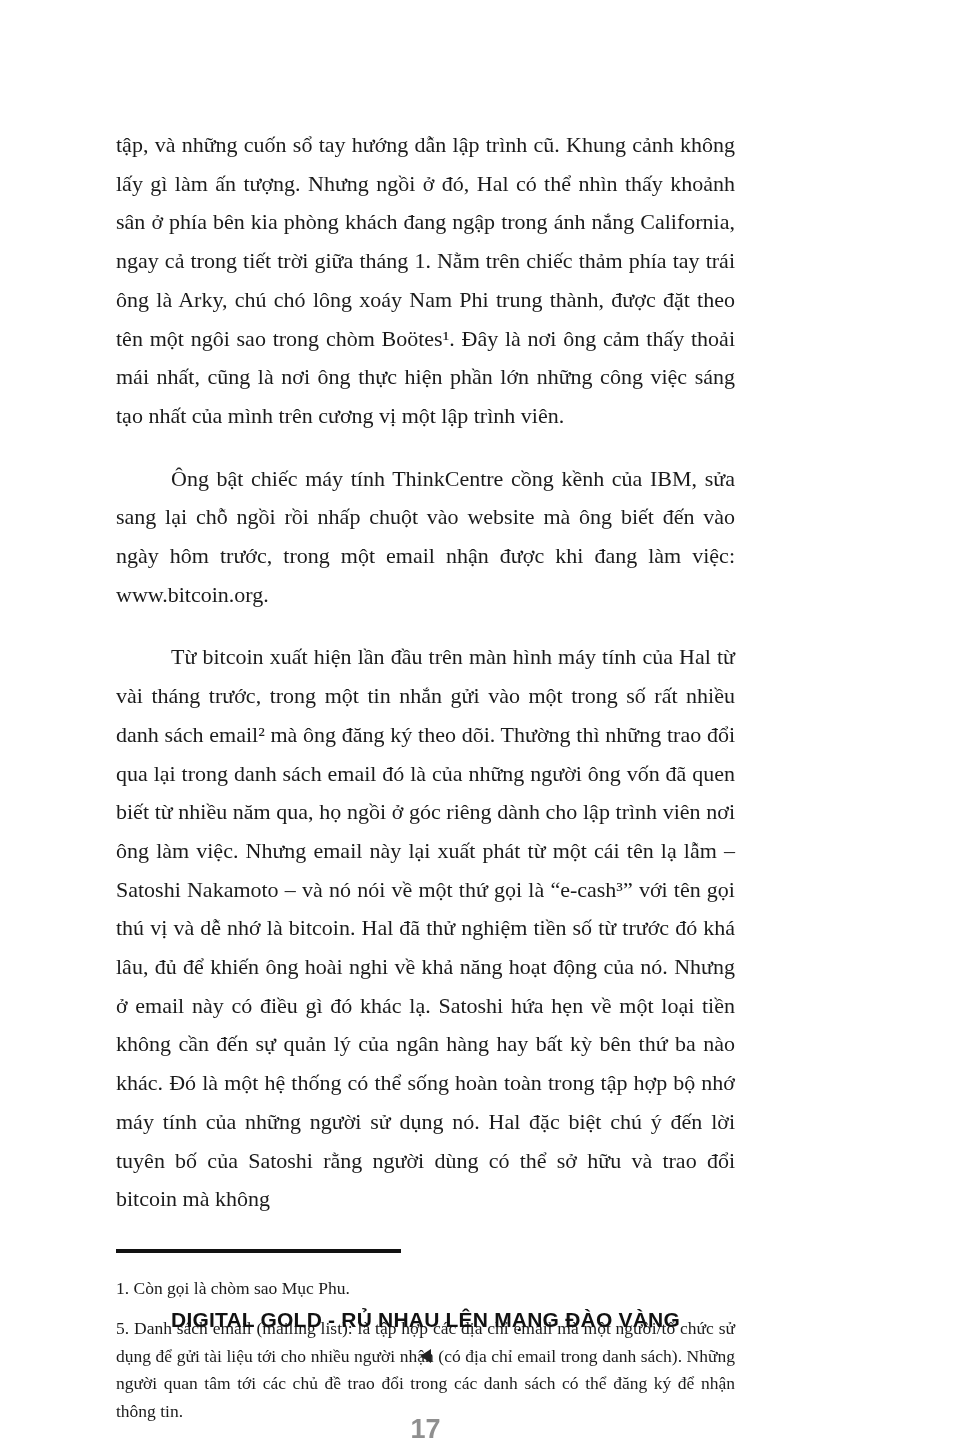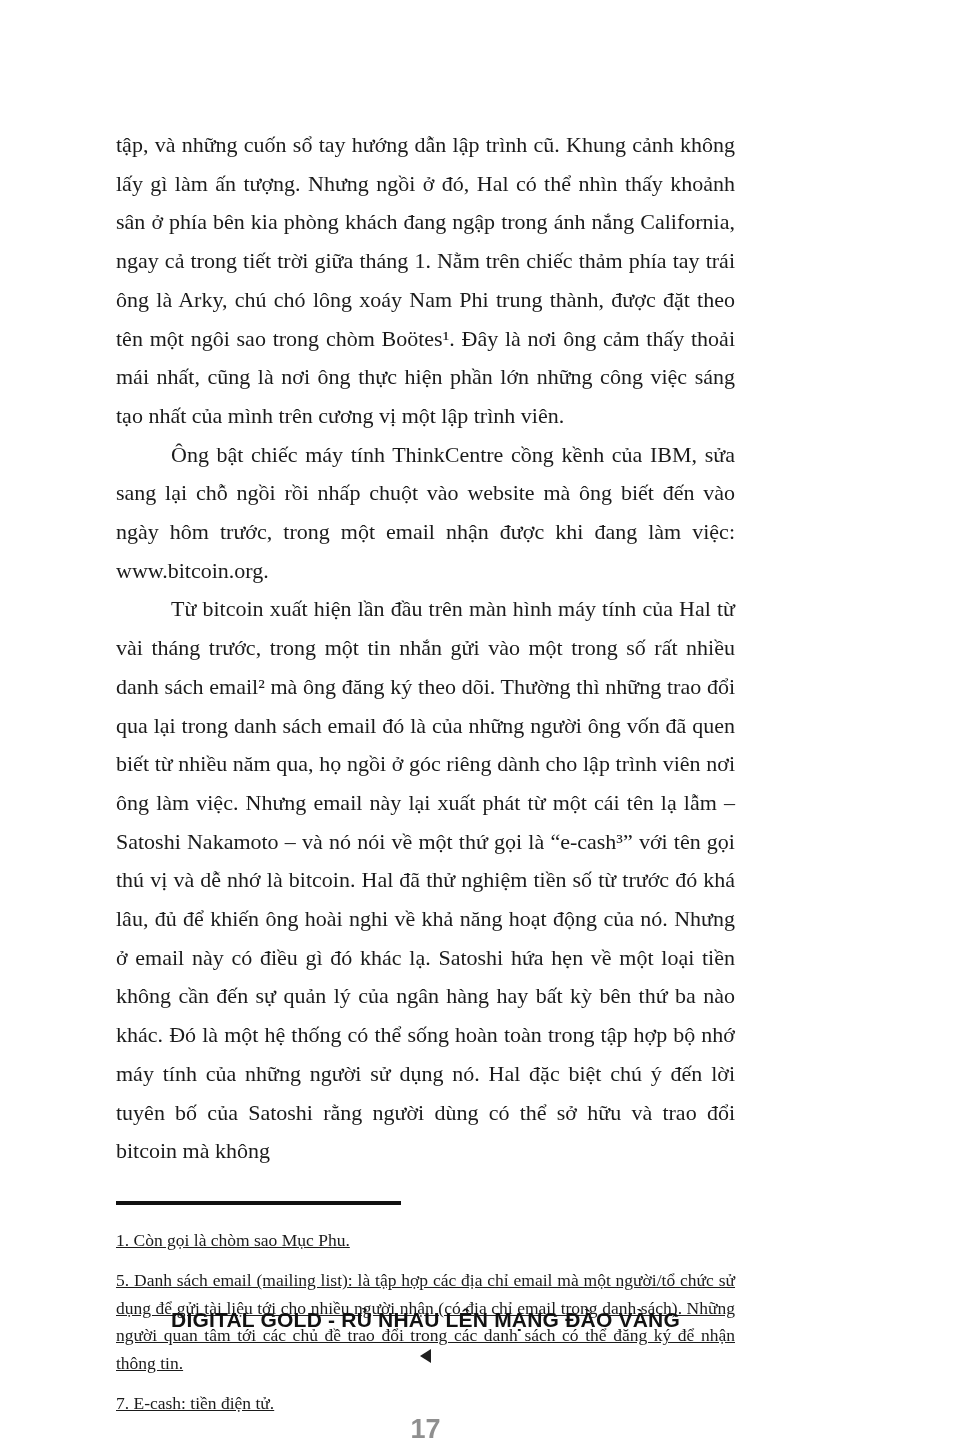--- a/index.html
+++ b/index.html
@@ -25,34 +25,34 @@
   }
   .body-para {
     margin: 0;
     font-size: 22px;
     line-height: 38.7px;
     text-align: justify;
     color: #1b1b1b;
   }
   .body-para.indent {
     text-indent: 55px;
+    margin-top: 24px;
   }
   .footnote-sep {
     width: 285px;
     height: 4px;
     background: #111111;
     margin: 30px 0 22px 0;
   }
   .footnote {
     margin: 4px 0 13px 0;
     font-size: 17.5px;
     line-height: 27.5px;
     text-align: justify;
     color: #1b1b1b;
-    text-decoration: underline;
   }
   .footer {
     position: absolute;
     left: 116px;
     right: 117px;
     top: 1308px;
     display: flex;
     align-items: center;
     justify-content: flex-end;
     gap: 17px;

